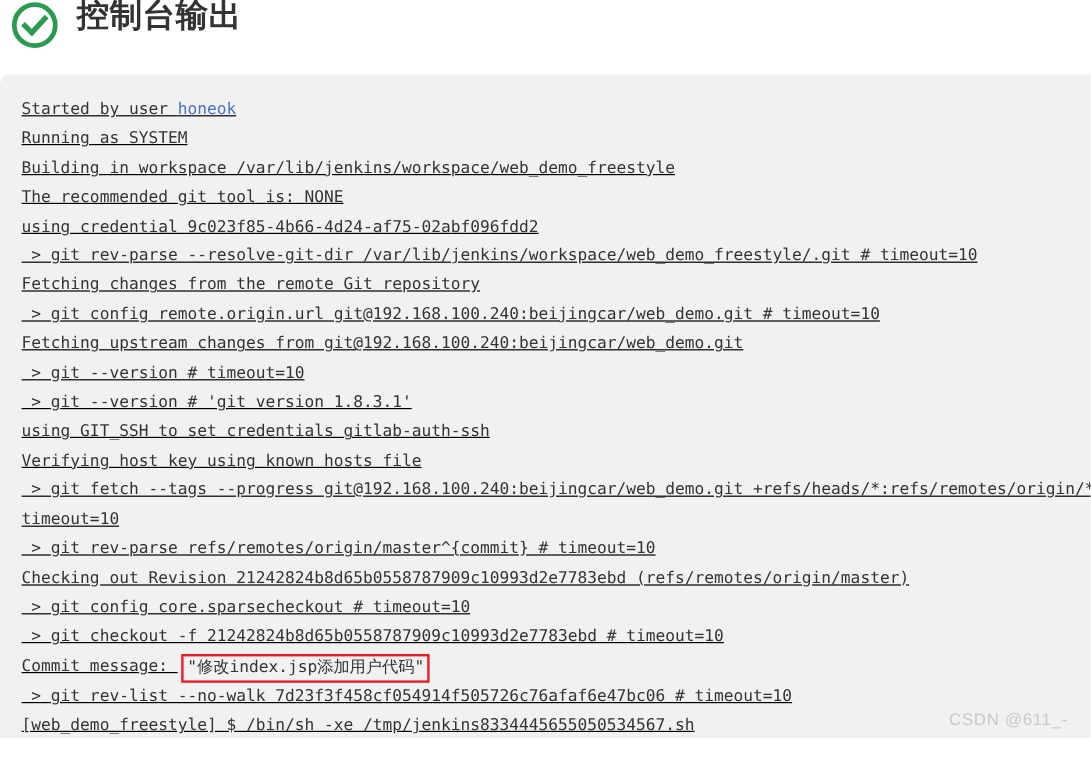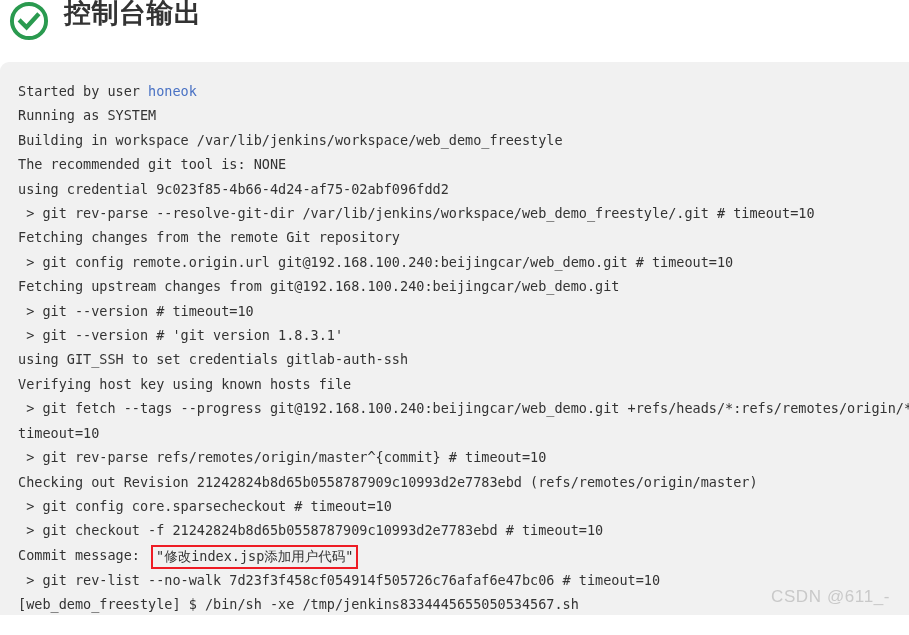--- a/index.html
+++ b/index.html
@@ -42,20 +42,21 @@
   }
 
   
   .console-wrap {
     position: relative;
     height: 553px;
     background: #f1f1f1;
     border-top-left-radius: 9px;
     border-top-right-radius: 0px;
     overflow: hidden;
+    text-decoration: underline;
   }
   .console-output {
     position: relative;
     padding: 17px 0 0 18px;
     font-family: "DejaVu Sans Mono", "Liberation Mono", monospace;
     font-size: 13.5px;
     line-height: 24.4px;
     color: #333333;
     white-space: pre;
   }
@@ -77,21 +78,21 @@
     position: relative;
     top: 1px;
   }
 
   
   .watermark {
     position: absolute;
     right: 19px;
     bottom: 8px;
     font-family: "Liberation Sans", sans-serif;
-    font-size: 17px;
+    font-size: 14px;
     color: #c9c9c9;
     letter-spacing: 0.6px;
     white-space: nowrap;
   }
 </style>
 </head>
 <body>
 
 <div class="page-header">
   <svg class="status-icon" viewBox="0 0 48 48">

